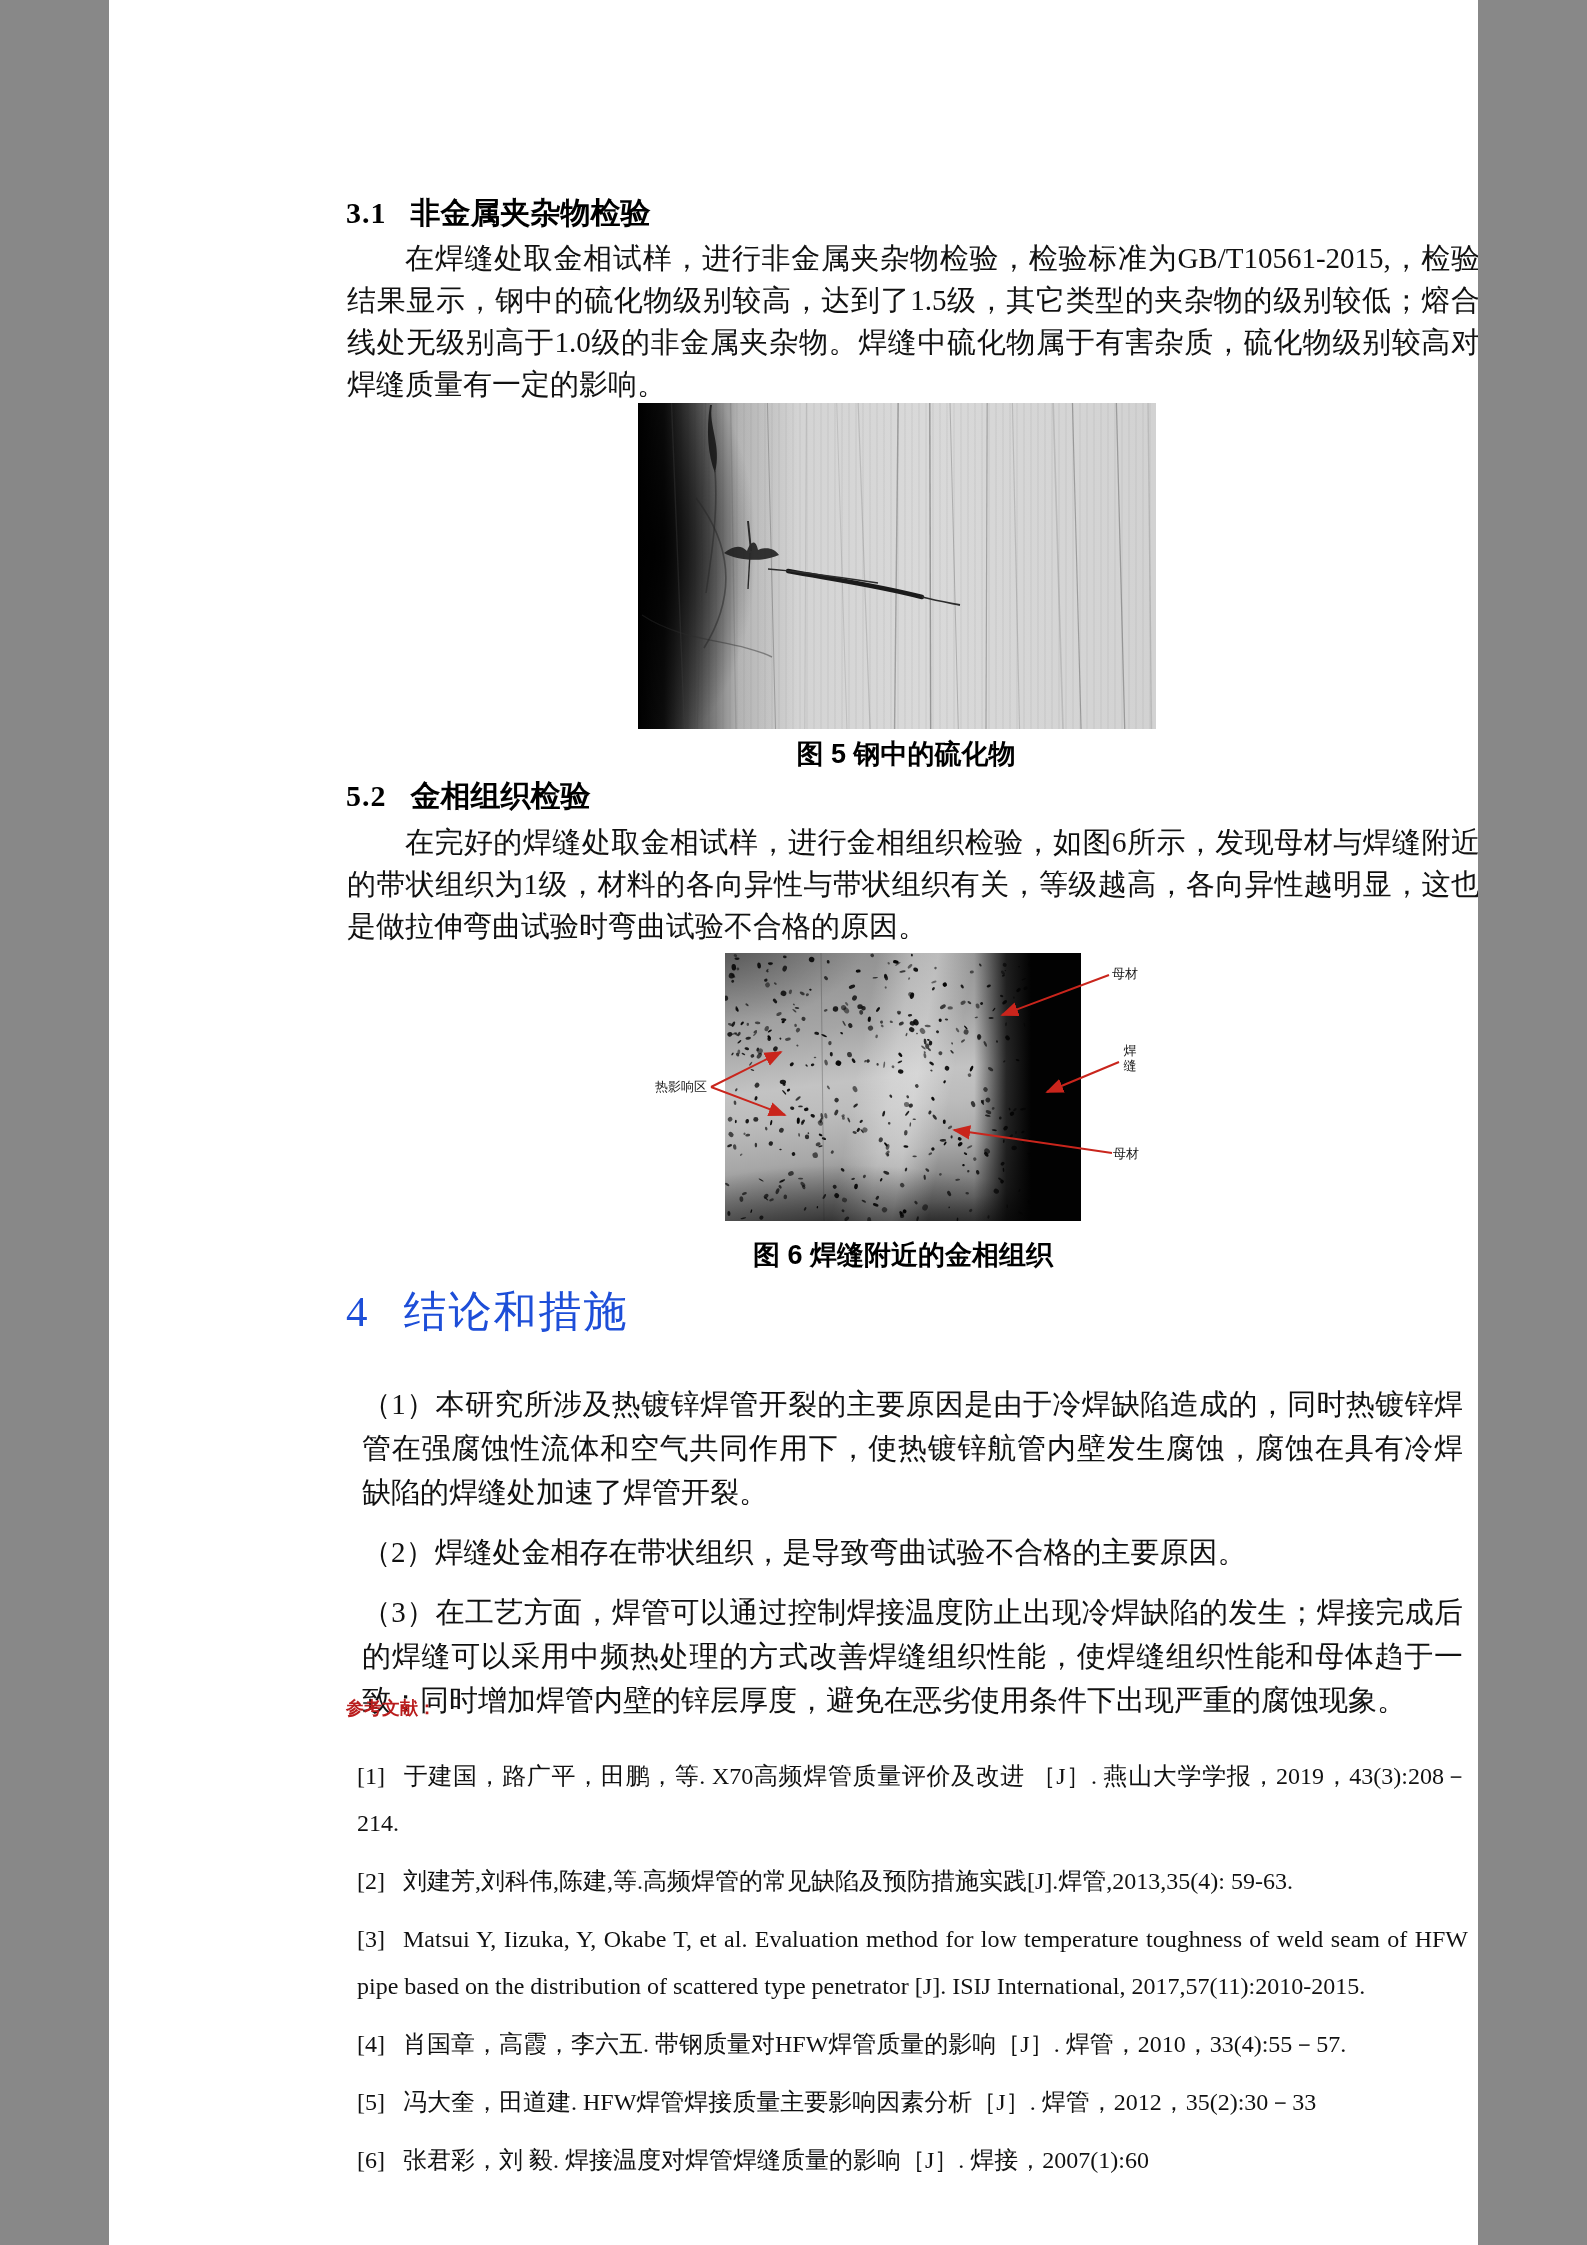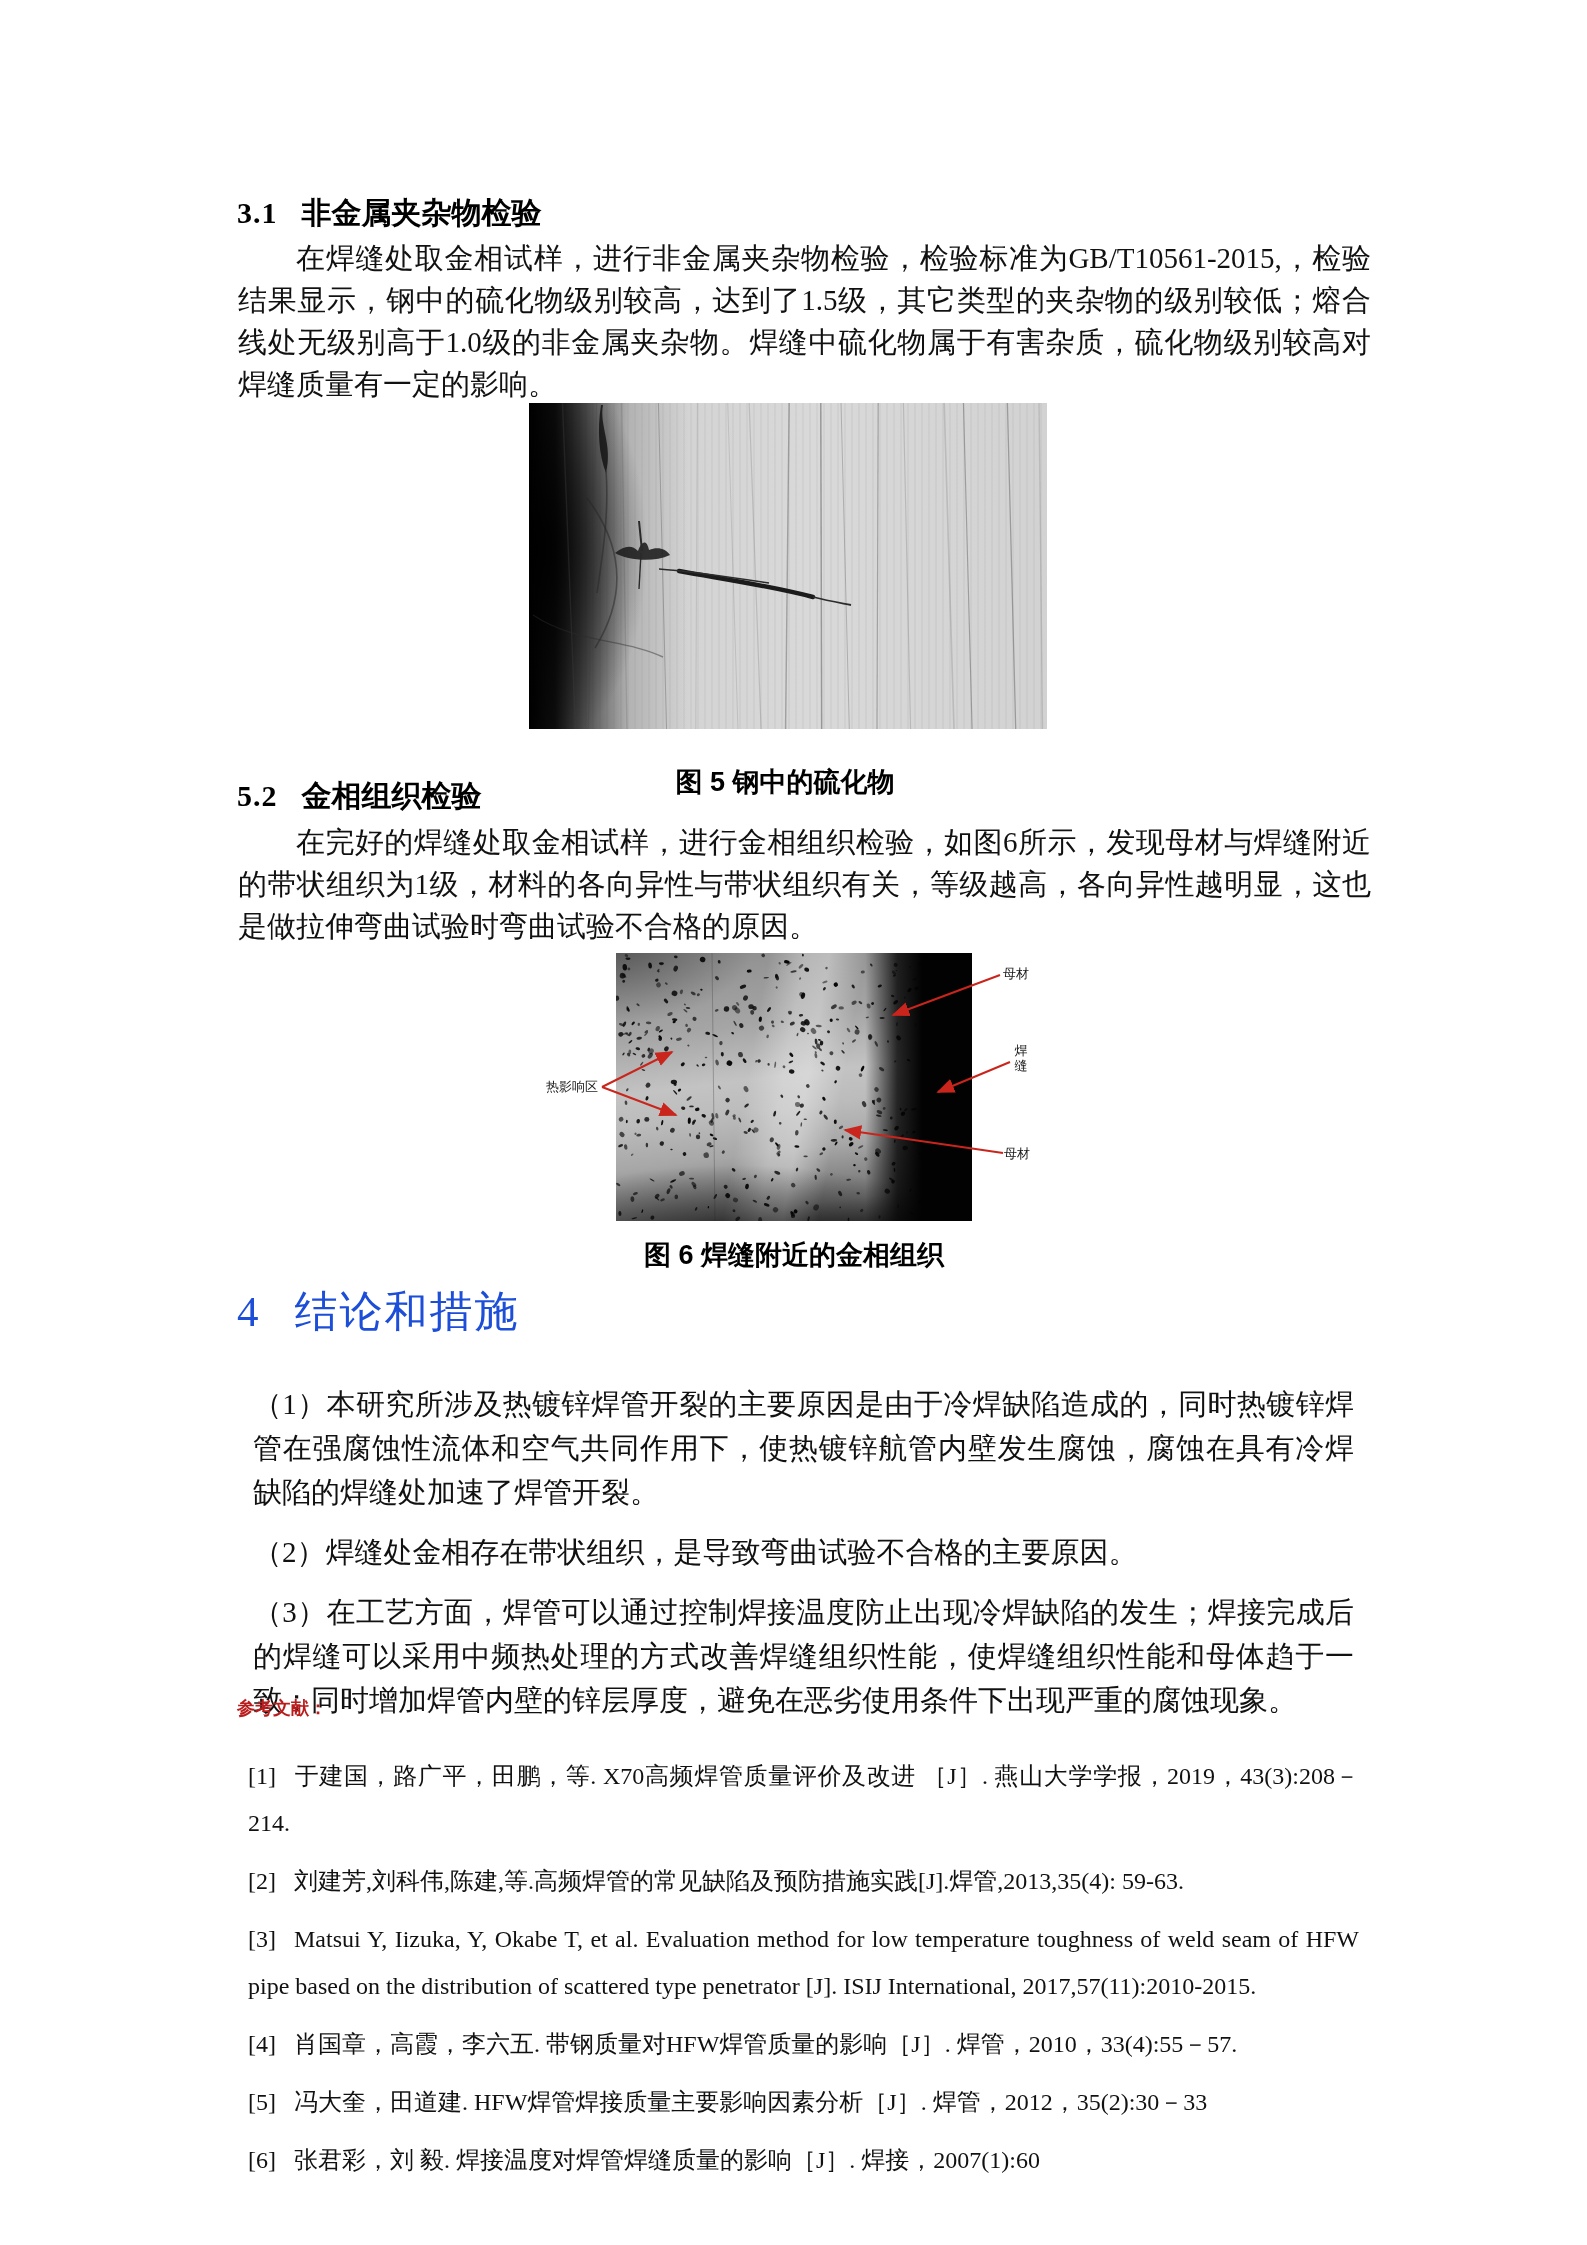--- a/index.html
+++ b/index.html
@@ -1,17 +1,17 @@
 <!DOCTYPE html>
 <html><head>
 <meta charset="utf-8">
 <style>
   html,body{margin:0;padding:0;background:#888;}
   .page{
-    position:relative;width:1587px;height:2245px;background:#ffffff;
+    position:relative;width:1369px;height:2245px;background:#ffffff;
     font-family:"Liberation Serif",serif;color:#111;overflow:hidden;margin:0 auto;
   }
   .abs{position:absolute;}
   .col{left:237px;width:1133px;}
   .h-sub{font-family:"Liberation Sans",sans-serif;font-weight:bold;font-size:30px;line-height:36px;color:#000;}
   .h-sub .h-num{font-family:"Liberation Serif",serif;font-weight:bold;margin-right:24px;letter-spacing:1px;}
   .body-p{font-size:29px;line-height:42px;text-align:justify;text-justify:inter-ideograph;margin:1px;}
   .indent{text-indent:58px;}
   .caption{font-family:"Liberation Sans",sans-serif;font-weight:bold;font-size:27px;text-align:center;color:#000;}
   .h-main{font-size:43px;line-height:48px;font-weight:normal;color:#1d4ed8;letter-spacing:2px;}
@@ -90,21 +90,21 @@
       <path d="M86,150 c8,-7 17,-9 23,-2 c4,-11 9,-11 11,-1 c9,-4 17,-1 21,5 c-17,8 -43,5 -55,-2 z" fill="#1d1d1d" opacity=".88"></path>
       <path d="M110,118 l3,30" stroke="#2a2a2a" stroke-width="2" fill="none"></path>
       <path d="M112,150 l-2,36" stroke="#2a2a2a" stroke-width="1.4" fill="none"></path>
 
       <path d="M150,168 C200,177 242,183 284,194" stroke="#1b1b1b" stroke-width="4.5" stroke-linecap="round" fill="none"></path>
       <path d="M130,166 C160,168 200,174 240,180" stroke="#2c2c2c" stroke-width="1.6" fill="none"></path>
       <path d="M284,194 C300,198 312,200 322,202" stroke="#2c2c2c" stroke-width="1.8" fill="none"></path>
     </svg>
   </div>
 
-  <div class="abs caption" style="left:526px;top:736px;width:518px;margin-top:28px;">图 5 钢中的硫化物</div>
+  <div class="abs caption" style="left:538px;top:736px;width:518px;">图 5 钢中的硫化物</div>
 
   <div class="abs col h-sub" style="top:778px;">
     <span class="h-num">5.2</span><span>金相组织检验</span>
   </div>
 
   <p class="abs col body-p indent" style="top:820px;">在完好的焊缝处取金相试样，进行金相组织检验，如图6所示，发现母材与焊缝附近的带状组织为1级，材料的各向异性与带状组织有关，等级越高，各向异性越明显，这也是做拉伸弯曲试验时弯曲试验不合格的原因。</p>
 
   <div class="abs fig6wrap">
     <div class="fig6img">
       <svg viewBox="0 0 356 268" width="356" height="268">

